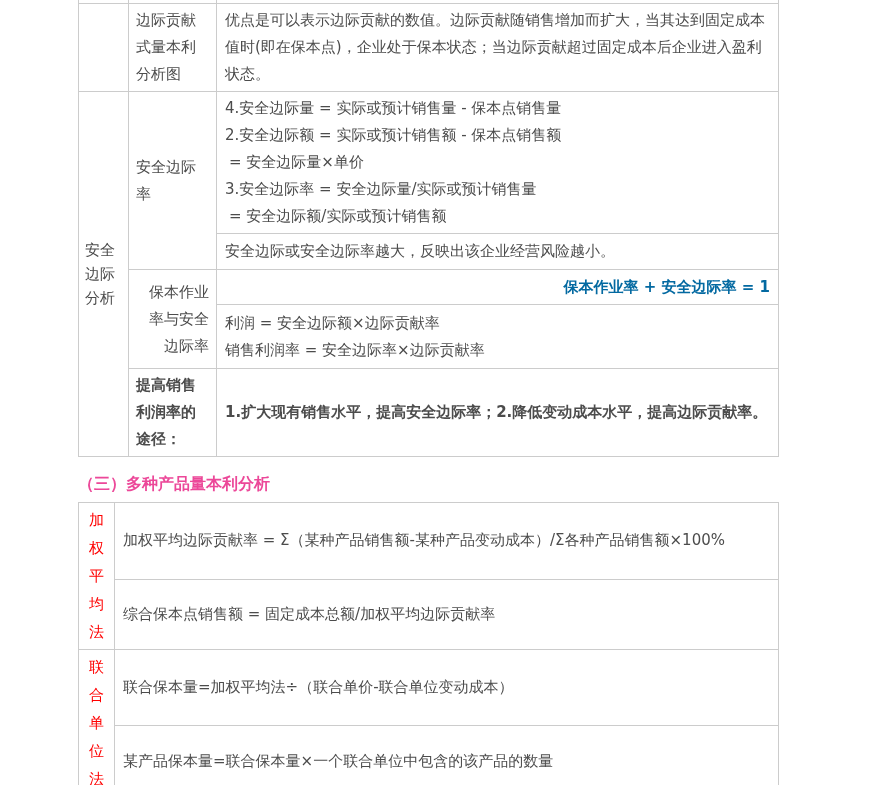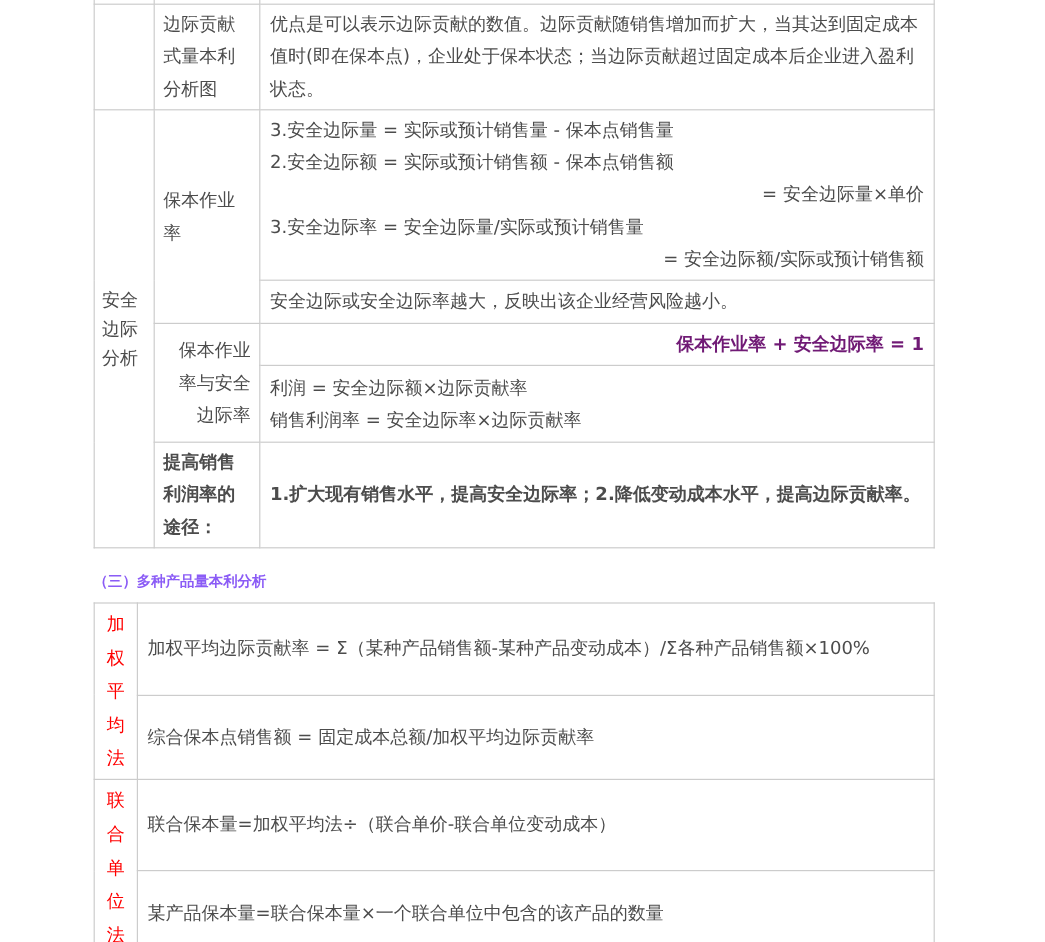--- a/index.html
+++ b/index.html
@@ -9,26 +9,26 @@
     color:#4c4c4c;font-size:15px;line-height:27px;
   }
   table.nt{border-collapse:collapse;position:absolute;table-layout:fixed;background:#fff;}
   table.nt td{border:1px solid #ccc;vertical-align:middle;word-break:break-all;}
   #top-table{left:78px;top:-30px;width:700px;}
   #bottom-table{left:78px;top:502px;width:700px;}
   td.c{padding:3px 8px;margin-left:28px;}
   td.lab{padding:3px 7px;color:#4c4c4c;}
   td.lab1{padding:3px 6px;line-height:24px;}
   td.vlab{padding:3px 10px;text-align:center;line-height:28px;color:#ff0000;}
-  .red-bold{color:#701a75;font-weight:bold;}
+  .red-bold{color:#0369a1;font-weight:bold;}
   .fline{display:block;}
-  .cont{padding-left:4px;text-align:right;}
+  .cont{padding-left:4px;}
   #section-heading{
     position:absolute;left:78px;top:471px;width:690px;
-    font-size:12px;font-weight:bold;color:#8b5cf6;line-height:26px;
+    font-size:16px;font-weight:bold;color:#ec4899;line-height:26px;
   }
   tr.h33{height:33px;} tr.h88{height:88px;} tr.h142{height:142px;}
   tr.h36{height:36px;} tr.h35{height:35px;text-align:right;} tr.h64{height:64px;}
   tr.h82{height:82px;font-weight:bold;} tr.h72{height:72px;} tr.h66{height:66px;}
   tr.h67{height:67px;}
 </style>
 </head>
 <body>
 
 <div class="stage">
@@ -45,23 +45,23 @@
       <td></td>
       <td></td>
     </tr>
     <tr class="h88">
       <td></td>
       <td class="lab">边际贡献式量本利分析图</td>
       <td class="c">优点是可以表示边际贡献的数值。边际贡献随销售增加而扩大，当其达到固定成本值时(即在保本点)，企业处于保本状态；当边际贡献超过固定成本后企业进入盈利状态。</td>
     </tr>
     <tr class="h142">
       <td class="lab1" rowspan="5">安全边际分析</td>
-      <td class="lab" rowspan="2">保本作业率</td>
+      <td class="lab" rowspan="2">安全边际率</td>
       <td class="c">
-        <span class="fline">3.安全边际量 = 实际或预计销售量 - 保本点销售量</span>
+        <span class="fline">4.安全边际量 = 实际或预计销售量 - 保本点销售量</span>
         <span class="fline">2.安全边际额 = 实际或预计销售额 - 保本点销售额</span>
         <span class="fline cont">= 安全边际量×单价</span>
         <span class="fline">3.安全边际率 = 安全边际量/实际或预计销售量</span>
         <span class="fline cont">= 安全边际额/实际或预计销售额</span>
       </td>
     </tr>
     <tr class="h36">
       <td class="c">安全边际或安全边际率越大，反映出该企业经营风险越小。</td>
     </tr>
     <tr class="h35">

